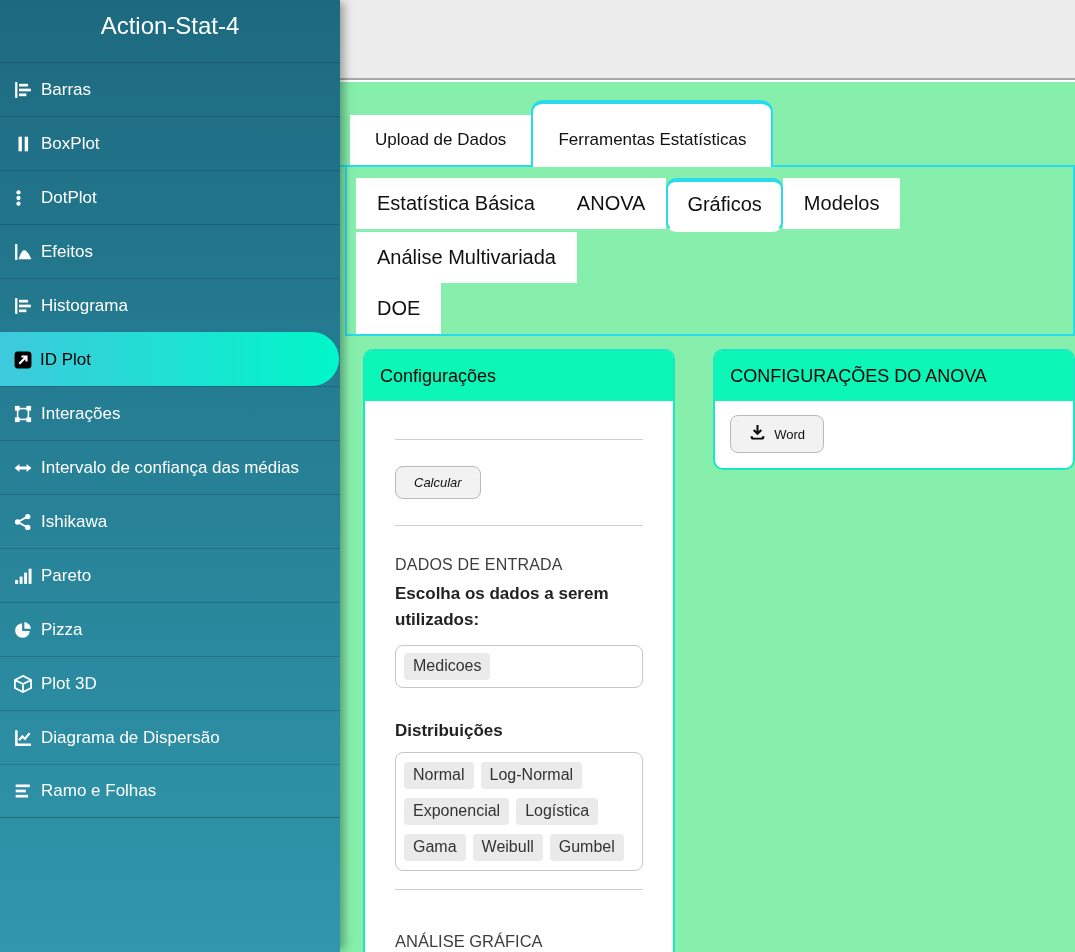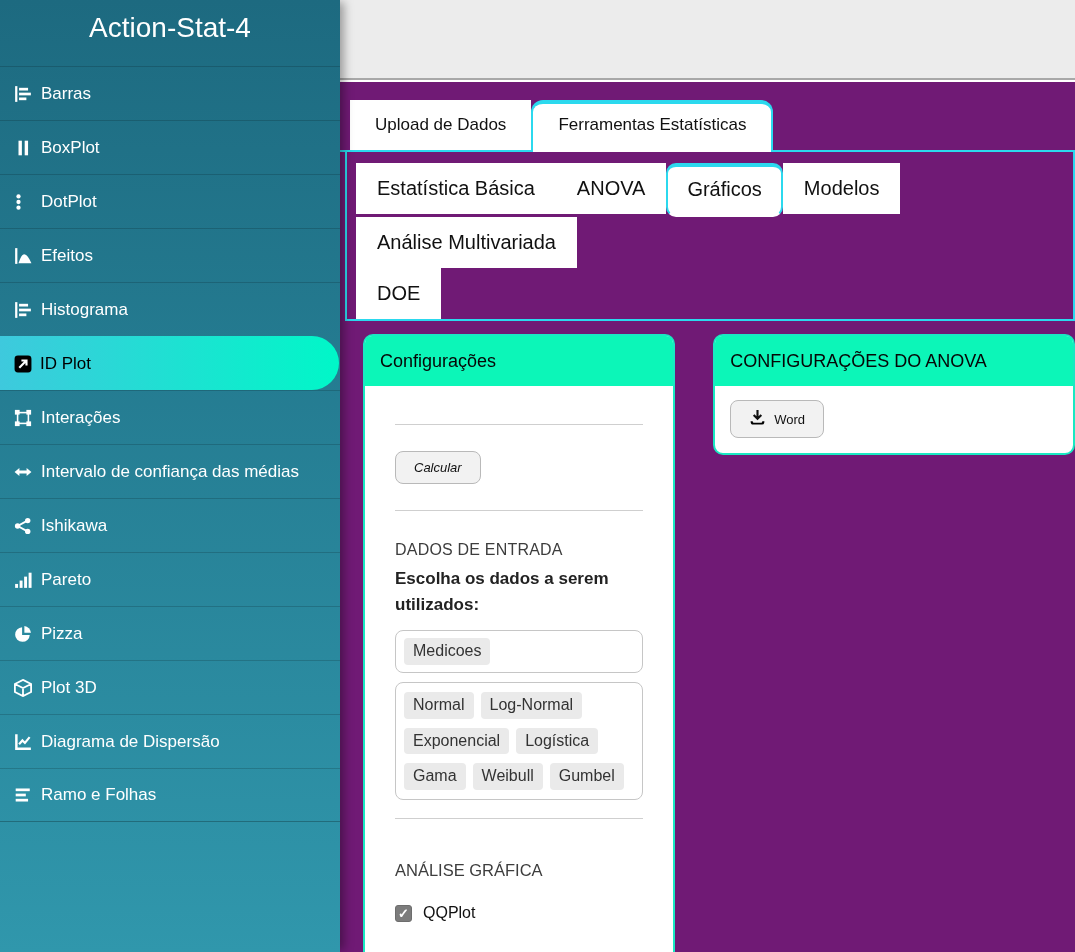--- a/index.html
+++ b/index.html
@@ -6,21 +6,21 @@
   html,body { width:1075px; height:952px; }
   body { font-family:"Liberation Sans", sans-serif; background:#fff; overflow:hidden; }
   #app { position:relative; width:1075px; height:952px; overflow:hidden; background:#fff; }
 
   
   .sidebar {
     position:absolute; left:0; top:0; width:340px; height:952px; z-index:5;
     background:linear-gradient(180deg, var(--sidebar-top,#1d6a80) 0%, var(--sidebar-bottom,#3097ac) 100%);
     box-shadow:6px 0 9px -2px rgba(0,0,0,0.35);
   }
-  .app-title { color:#fff; font-size:28px; text-align:center; padding:12px 0 9px; font-weight:400; }
+  .app-title { color:#fff; font-size:24px; text-align:center; padding:12px 0 9px; font-weight:400; }
   .menu { list-style:none; margin-top:13px; }
   .menu-item {
     height:54px; display:flex; align-items:center; gap:9px; padding-left:14px;
     color:#fff; font-size:17px; cursor:pointer;
     border-top:1px solid rgba(0,0,0,0.16);
   }
   .menu-item:last-child { border-bottom:1px solid rgba(0,0,0,0.25); }
   .menu-item .mi-icon { width:18px; height:18px; flex:0 0 18px; display:inline-flex; }
   .menu-item .mi-icon svg { width:18px; height:18px; fill:currentColor; }
   .menu-item.active {
@@ -29,33 +29,33 @@
     border-radius:0 27px 27px 0; width:339px;gap:8px;
   }
 
   
   .topbar {
     position:absolute; left:340px; top:0; width:735px; height:80px;
     background:#ececec; border-bottom:2px solid #a8a8a8;
   }
 
   
-  .main { position:absolute; left:340px; top:82px; width:735px; height:870px; background:#701a75; }
+  .main { position:absolute; left:340px; top:82px; width:735px; height:870px; background:#86efac; }
 
   .tabs-row {
     display:flex; align-items:flex-end; margin-top:18px; padding-left:10px;
     border-bottom:2px solid var(--cyan,#2bd9ee); font-size:17px; color:#111;
   }
   .tab { padding:15px 25px; cursor:pointer; background:#fff; }
   .tab.active {
     border-top:4px solid var(--cyan,#2bd9ee);
     border-left:2px solid var(--cyan,#2bd9ee);
     border-right:2px solid var(--cyan,#2bd9ee);
     border-radius:12px 12px 0 0;
-    margin-bottom:-2px; padding:11px 25px 17px;
+    margin-bottom:-2px; padding:26px 25px 17px;
   }
 
   .subtabs-box {
     margin-left:5px; min-height:117px;
     border-left:2px solid var(--cyan,#2bd9ee);
     border-right:2px solid var(--cyan,#2bd9ee);
     border-bottom:2px solid var(--cyan,#2bd9ee);
     padding:11px 10px 0 9px;
     display:flex; flex-wrap:wrap; align-items:flex-start;
     font-size:20px; color:#111;
@@ -291,20 +291,21 @@
         <div class="panel-header">Configurações</div>
         <div class="panel-body">
           <hr class="hr hr1">
           <button class="btn calc-btn">Calcular</button>
           <hr class="hr hr2">
           <div class="section-title">DADOS DE ENTRADA</div>
           <div class="bold-label">Escolha os dados a serem utilizados:</div>
           <div class="select-box" id="data-select">
               <span class="chip">Medicoes</span>
             </div>
+          <div class="bold-label dist">Distribuições</div>
           <div class="select-box multi" id="dist-select">
               <span class="chip">Normal</span>
               <span class="chip">Log-Normal</span>
               <span class="chip">Exponencial</span>
               <span class="chip">Logística</span>
               <span class="chip">Gama</span>
               <span class="chip">Weibull</span>
               <span class="chip">Gumbel</span>
             </div>
           <hr class="hr hr3">

